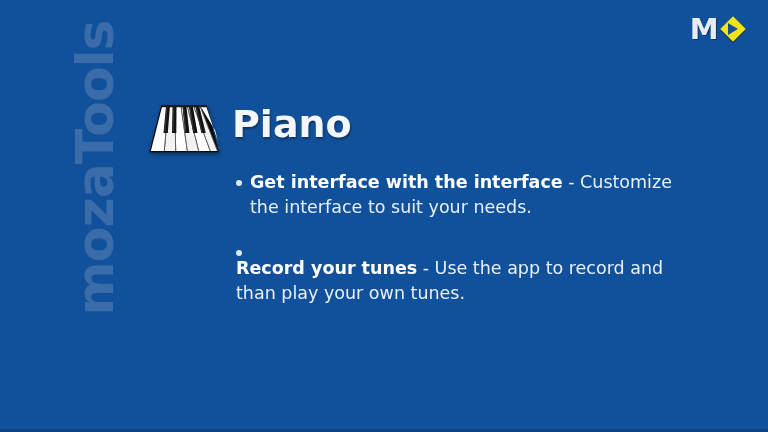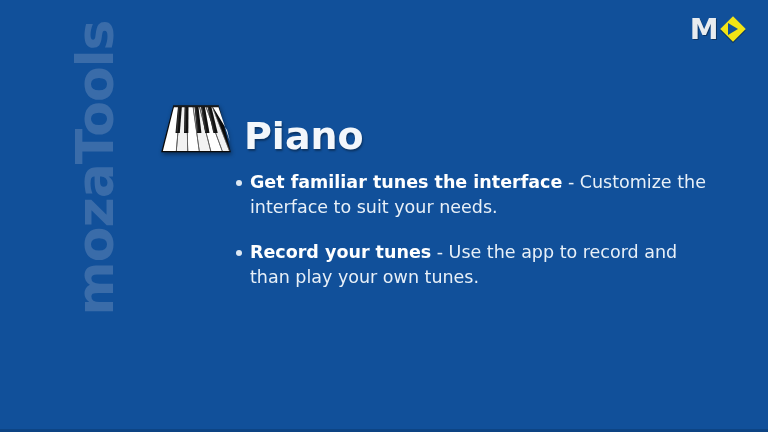--- a/index.html
+++ b/index.html
@@ -82,23 +82,23 @@
     letter-spacing:-1px;
     color:#3a6ca9;
     white-space:nowrap;
     text-align:center;
     user-select:none;
   }
 
   
   #header {
     position:absolute;
-    left:160px; top:104px;
+    left:148px; top:104px;
     display:flex;
-    align-items:flex-end;
+    align-items:flex-start;
   }
 
   
   #piano-icon {
     width:72px;
     height:52px;
     margin-right:12px;
     filter:drop-shadow(1px 2px 2px rgba(0,0,0,0.45));
   }
 
@@ -115,21 +115,21 @@
   #bullets {
     position:absolute;
     left:236px; top:170px;
     width:470px;
   }
   .bullet-item {
     display:flex;
     align-items:flex-start;
     margin-bottom:20px;
   }
-  .bullet-item:last-child { margin-bottom:16px; }
+  .bullet-item:last-child { margin-bottom:16px;flex-direction:column; }
 
   .bullet-dot {
     flex:0 0 auto;
     width:6px; height:6px;
     border-radius:50%;
     background:#dce8f4;
     margin:10px 8px 0 0;
   }
   .bullet-text {
     font-family:"DejaVu Sans", sans-serif;
@@ -194,21 +194,21 @@
     </svg>
 
     <div id="title">Piano</div>
   </div>
 
   <div id="bullets">
 
     <div class="bullet-item">
       <span class="bullet-dot"></span>
       <div class="bullet-text">
-        <span class="bullet-strong">Get familiar tunes the interface</span><span> - Customize the interface to suit your needs.</span>
+        <span class="bullet-strong">Get interface with the interface</span><span> - Customize the interface to suit your needs.</span>
       </div>
     </div>
 
     <div class="bullet-item">
       <span class="bullet-dot"></span>
       <div class="bullet-text">
         <span class="bullet-strong">Record your tunes</span><span> - Use the app to record and than play your own tunes.</span>
       </div>
     </div>
 

